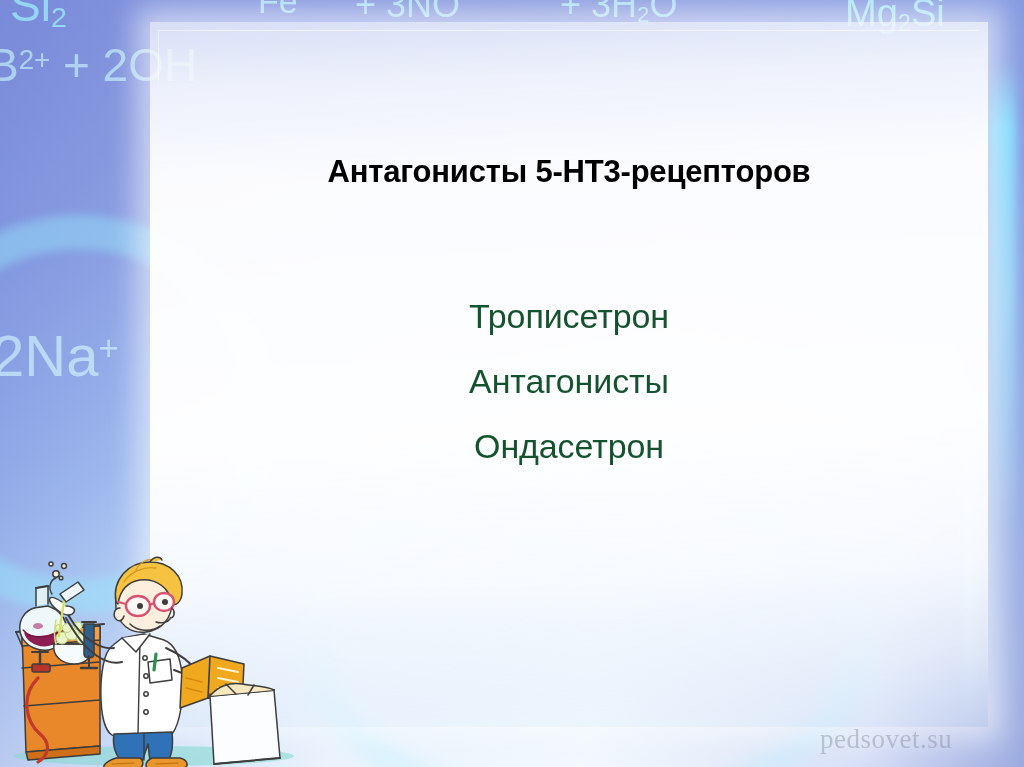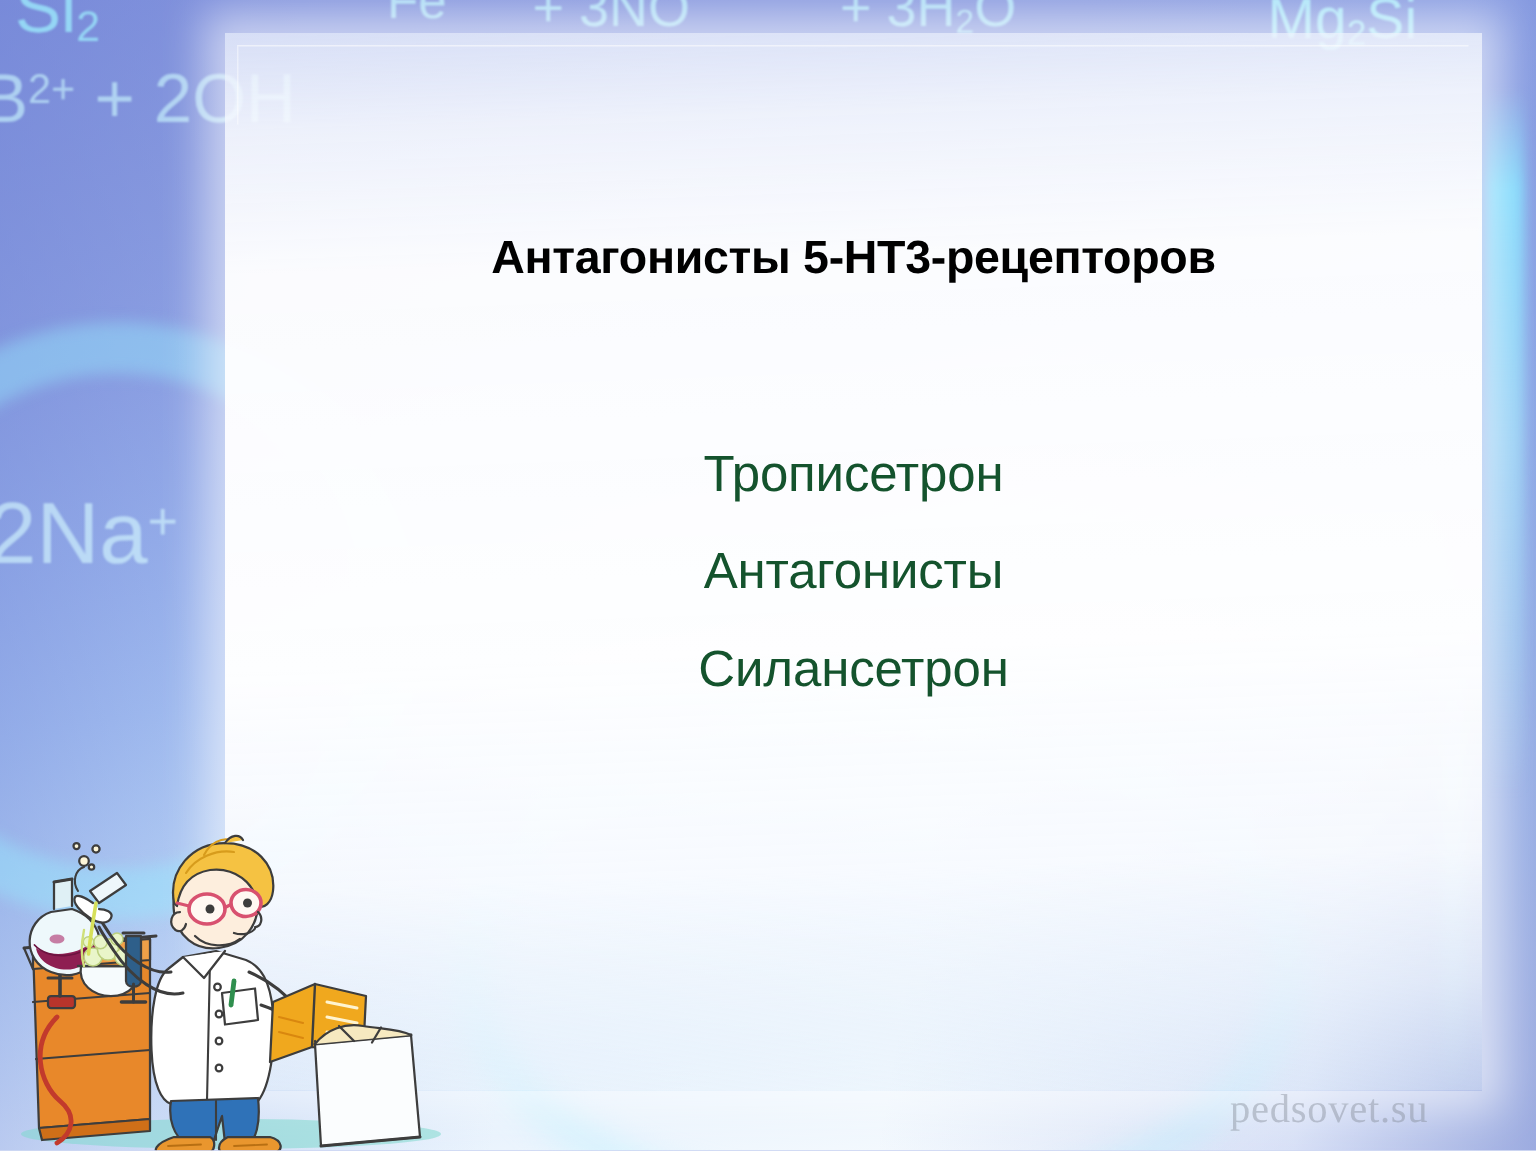--- a/index.html
+++ b/index.html
@@ -227,21 +227,21 @@
 
   <div class="panel"></div>
   <div class="panel-inner-line"></div>
 
   <div class="content">
     <div class="slide-title">Антагонисты 5-HT3-рецепторов</div>
 
     <div class="body-list">
       <div class="body-line">Трописетрон</div>
       <div class="body-line">Антагонисты</div>
-      <div class="body-line">Силансетрон</div>
+      <div class="body-line">Ондасетрон</div>
     </div>
   </div>
 
   <div class="chemist">
     <svg width="300" height="239" viewBox="0 0 300 239" xmlns="http://www.w3.org/2000/svg">
       <g stroke="#3d3d3d" stroke-width="1.5" fill="none" stroke-linejoin="round" stroke-linecap="round">
 
         <ellipse cx="150" cy="228" rx="140" ry="10" fill="#7fd8cd" stroke="none" opacity="0.55"></ellipse>
 
         <path d="M18 104 L96 98 L96 218 L22 224 Z" fill="#e8882a"></path>

